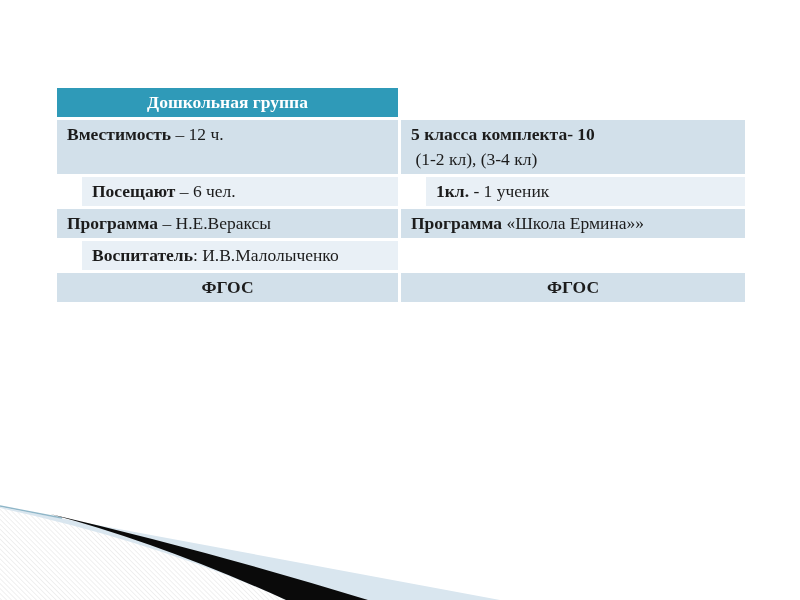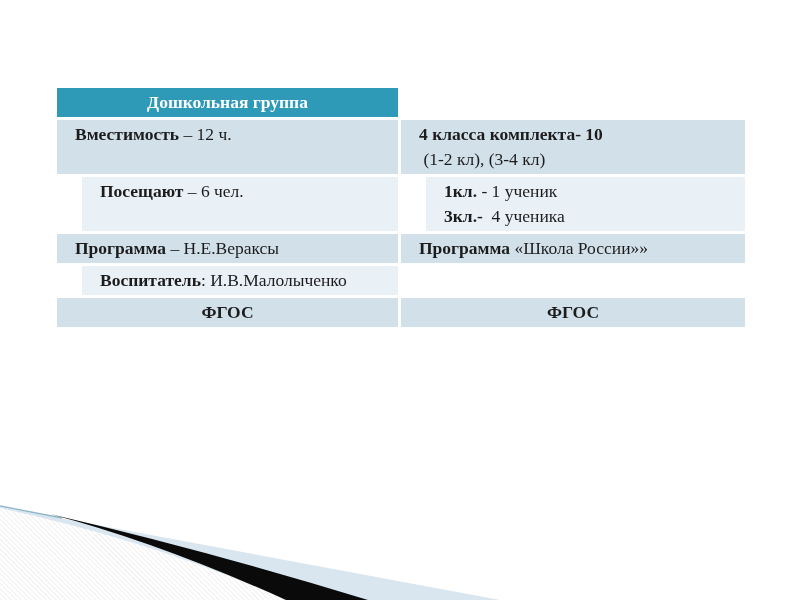--- a/index.html
+++ b/index.html
@@ -31,21 +31,21 @@
     background: var(--header-bg, #2f9ab8);
     color: var(--header-text, #ffffff);
     font-weight: bold;
     text-align: center;
     height: 29px;
     line-height: 29px;
     padding: 0 8px;
     font-size: 17.5px;
   }
   .tcell {
-    padding: 2px 18px;
+    padding: 2px 10px;
     font-size: 17.5px;
     line-height: 25px;
   }
   .trow.dark .tcell  { background: var(--band-dark, #d2e0ea); }
   .trow.light .tcell { background: var(--band-light, #e9f0f6); margin-left: 25px; }
   .tcell.center { text-align: center; }
   .tline { white-space: pre-wrap; }
   .tline .b { font-weight: bold; }
   .footer-art {
     position: absolute;
@@ -68,37 +68,36 @@
   <div class="table">
     <div class="trow header">
       <div class="tcell">Дошкольная группа</div>
     </div>
 
     <div style="display:contents"><div class="trow dark">
           <div class="tcell">
             <div class="tline"><span class="b">Вместимость</span><span> – 12 ч.</span></div>
           </div>
           <div class="tcell">
-            <div class="tline"><span class="b">4 класса комплекта- 10</span></div>
+            <div class="tline"><span class="b">5 класса комплекта- 10</span></div>
             <div class="tline"><span> (1-2 кл), (3-4 кл)</span></div>
           </div>
         </div><div class="trow light">
           <div class="tcell">
             <div class="tline"><span class="b">Посещают</span><span> – 6 чел.</span></div>
           </div>
           <div class="tcell">
             <div class="tline"><span class="b">1кл.</span><span> - 1 ученик</span></div>
-            <div class="tline"><span class="b">3кл.-</span><span>  4 ученика</span></div>
           </div>
         </div><div class="trow dark">
           <div class="tcell">
             <div class="tline"><span class="b">Программа</span><span> – Н.Е.Вераксы</span></div>
           </div>
           <div class="tcell">
-            <div class="tline"><span class="b">Программа</span><span> «Школа России»»</span></div>
+            <div class="tline"><span class="b">Программа</span><span> «Школа Ермина»»</span></div>
           </div>
         </div><div class="trow light">
           <div class="tcell">
             <div class="tline"><span class="b">Воспитатель</span><span>: И.В.Малолыченко</span></div>
           </div>
         </div><div class="trow dark">
           <div class="tcell center">
             <div class="tline"><span class="b">ФГОС</span></div>
           </div>
           <div class="tcell center">

